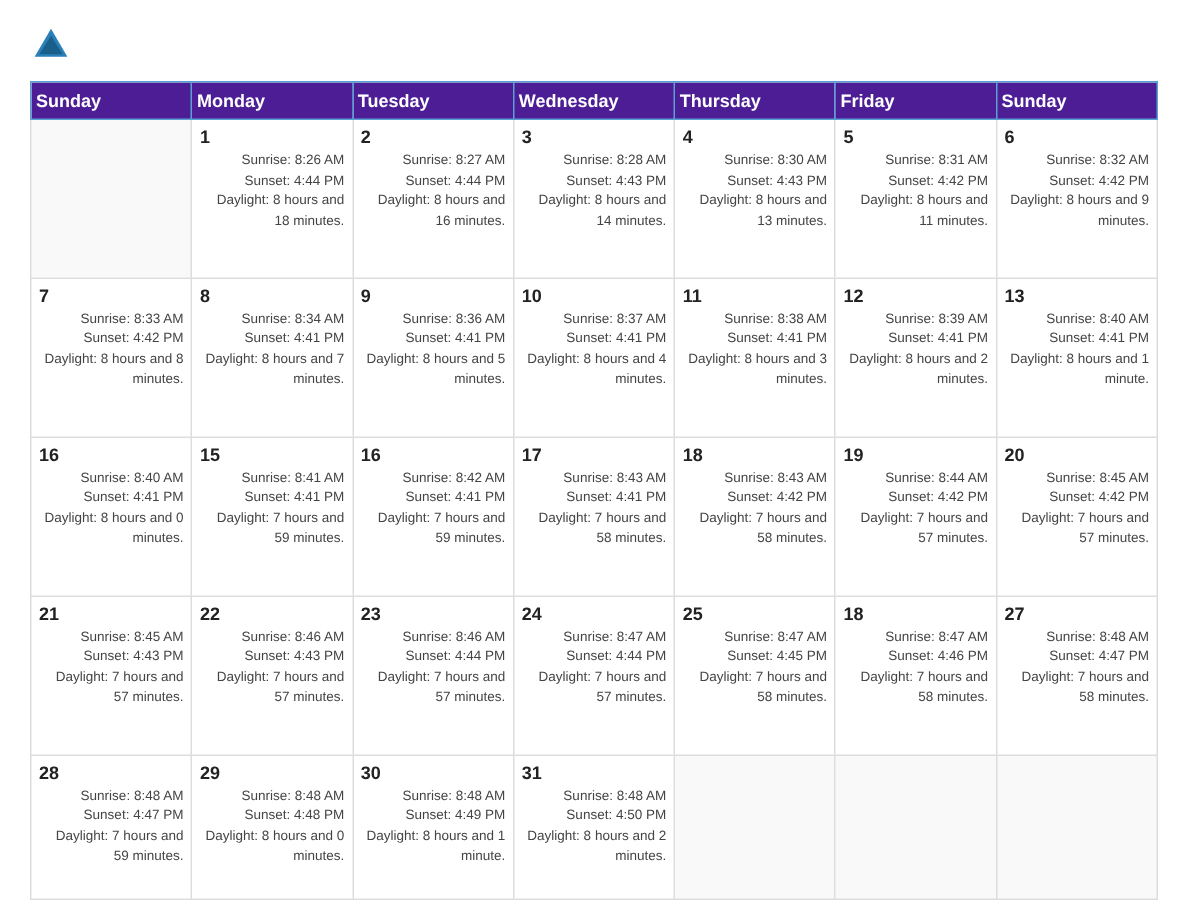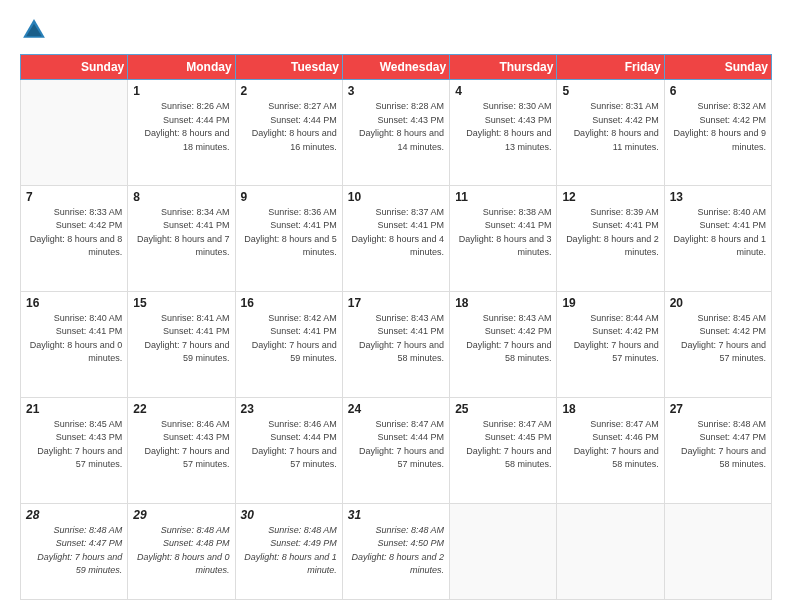--- a/index.html
+++ b/index.html
@@ -62,43 +62,42 @@
       margin-top: 2px;
     }
     .calendar {
       flex: 1;
       border: 1px solid #ccc;
       border-collapse: collapse;
       width: 100%;
       table-layout: fixed;
     }
     .calendar th {
-      background-color: #ef4444;
+      background-color: #4c1d95;
       color: #fff;
       font-size: 12px;
       font-weight: bold;
-      text-align: right;
+      text-align: left;
       padding: 5px 3px;
       border: 1px solid #5a9fd4;
     }
     .calendar td {
       vertical-align: top;
       border: 1px solid #ddd;
       padding: 4px 5px;
       font-size: 9.5px;
       color: #333;
       height: 88px;
       background: #fff;
     }
     .calendar td.empty {
       background: #f9f9f9;
     }
     .calendar tr:last-child td {
       height: 80px;
-      font-style: italic;
     }
     .day-number {
       font-size: 12px;
       font-weight: bold;
       color: #222;
       display: block;
       margin-bottom: 2px;
     }
     .day-info {
       font-size: 9px;

